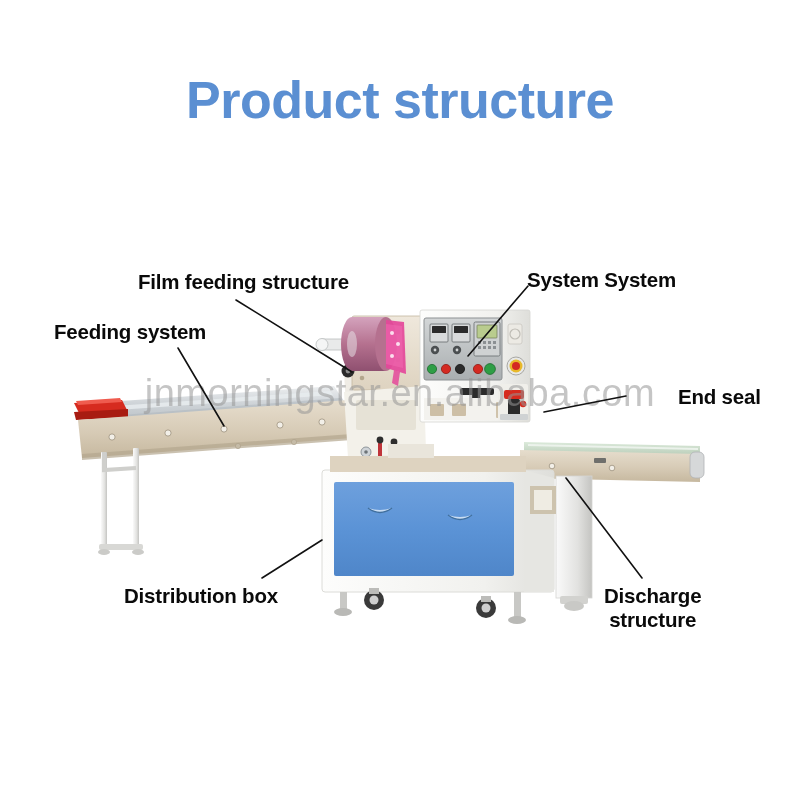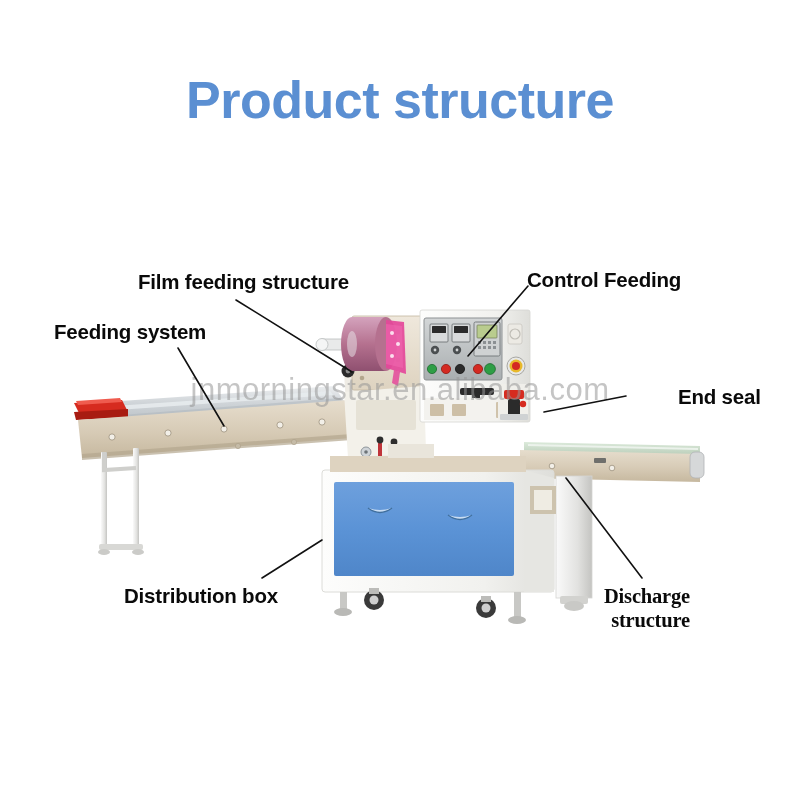--- a/index.html
+++ b/index.html
@@ -36,37 +36,37 @@
     color: #0a0a0a;
     line-height: 1.18;
     white-space: pre-line;
     letter-spacing: -0.2px;
   }
   #lbl-film      { left: 138px; top: 270px; }
   #lbl-feeding   { left: 54px;  top: 320px; }
   #lbl-control   { left: 527px; top: 268px; }
   #lbl-endseal   { left: 630px; top: 385px; margin-left: 48px; }
   #lbl-dist      { left: 112px; top: 584px; margin-left: 12px; }
-  #lbl-discharge { left: 604px; top: 584px; text-align: right; font-family: Liberation Serif, serif; }
+  #lbl-discharge { left: 604px; top: 584px; text-align: center; }
 
   
   #leaders, #machine {
     position: absolute; left: 0; top: 0;
     width: 800px; height: 800px;
   }
   #leaders { z-index: 40; pointer-events: none; }
   #machine { z-index: 10; }
 
   
   #watermark {
     position: absolute;
     left: 0; top: 372px;
     width: 800px;
     text-align: center;
-    font-size: 31px;
+    font-size: 38px;
     font-weight: 400;
     color: rgba(150,150,150,0.55);
     letter-spacing: 0.5px;
     z-index: 30;
     pointer-events: none;
     white-space: nowrap;
   }
 </style>
 </head>
 <body>
@@ -306,19 +306,19 @@
       <line x1="178" y1="348" x2="224" y2="426"></line>
       <line x1="528" y1="286" x2="468" y2="356"></line>
       <line x1="626" y1="396" x2="544" y2="412"></line>
       <line x1="262" y1="578" x2="322" y2="540"></line>
       <line x1="642" y1="578" x2="566" y2="478"></line>
     </g>
   </svg>
 
   <div class="label" id="lbl-film">Film feeding structure</div>
   <div class="label" id="lbl-feeding">Feeding system</div>
-  <div class="label" id="lbl-control">Control Feeding</div>
+  <div class="label" id="lbl-control">System System</div>
   <div class="label" id="lbl-endseal">End seal</div>
   <div class="label" id="lbl-dist">Distribution box</div>
   <div class="label" id="lbl-discharge">Discharge
 structure</div>
 
 </div>
 
 </body></html>

